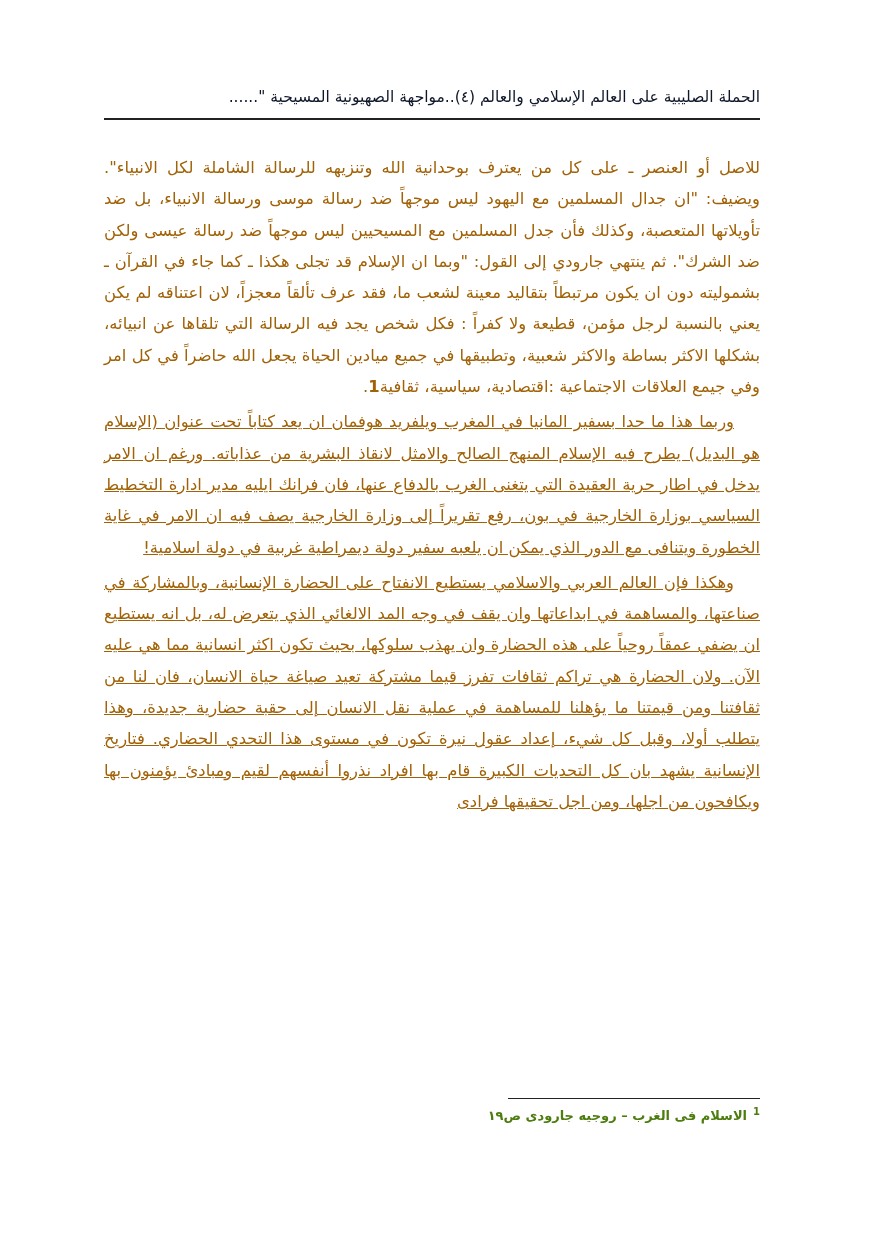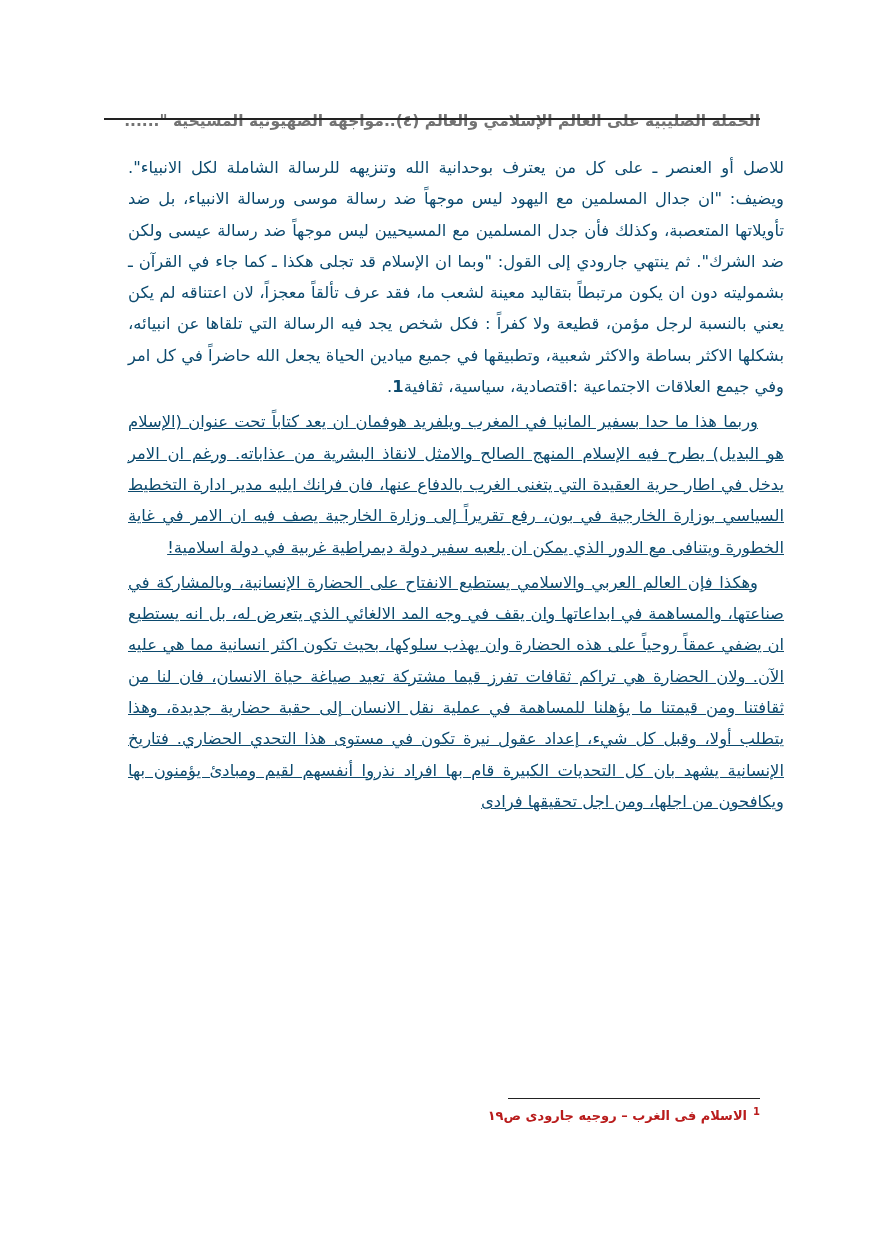--- a/index.html
+++ b/index.html
@@ -1,27 +1,27 @@
 <!DOCTYPE html>
 <html><head>
 <meta charset="utf-8">
 <style>
   html, body { margin: 0; padding: 0; background: #ffffff; }
   body { width: 875px; height: 1240px; position: relative; overflow: hidden; font-family: "DejaVu Sans", sans-serif; color: #111; }
   .page { position: absolute; left: 0; top: 0; width: 875px; height: 1240px; background: #fff; }
-  .header { position: absolute; left: 104px; top: 88px; width: 656px; height: 24px; direction: rtl; font-family: "DejaVu Sans", sans-serif; font-weight: bold; font-size: 15.5px; white-space: nowrap; overflow: hidden; color: #737373; margin-top: 24px; }
+  .header { position: absolute; left: 104px; top: 88px; width: 656px; height: 24px; direction: rtl; font-family: "DejaVu Sans", sans-serif; font-weight: normal; font-size: 15.5px; white-space: nowrap; overflow: hidden; color: #0f172a; }
   .header .pn { margin-right: 0; }
   .header-rule { position: absolute; left: 104px; top: 118px; width: 656px; height: 0; border-top: 2px solid #222; }
-  .body-text { position: absolute; left: 104px; top: 152px; width: 656px; direction: rtl; text-align: justify; text-align-last: right; font-size: 16.4px; line-height: 31.3px; color: #0c4a6e; margin-left: 24px; }
+  .body-text { position: absolute; left: 104px; top: 152px; width: 656px; direction: rtl; text-align: justify; text-align-last: right; font-size: 16.4px; line-height: 31.3px; color: #a16207; }
   .body-text p { margin: 0; }
   .body-text p.indent { text-indent: 26px; text-decoration: underline; }
   .body-text p.gap { margin-top: 4px; }
   .fn-ref { font-weight: bold; }
   .fn-rule { position: absolute; left: 508px; top: 1098px; width: 252px; border-top: 1.5px solid #222; }
-  .footnote { position: absolute; left: 300px; top: 1106px; width: 460px; direction: rtl; text-align: right; font-size: 13px; font-weight: bold; color: #b91c1c; font-family: "DejaVu Sans", sans-serif; }
+  .footnote { position: absolute; left: 300px; top: 1106px; width: 460px; direction: rtl; text-align: right; font-size: 13px; font-weight: bold; color: #4d7c0f; font-family: "DejaVu Sans", sans-serif; }
   .footnote sup { font-size: 10px; font-weight: bold; margin-left: 6px; }
 </style>
 </head>
 <body>
 
 <div class="page">
   <div class="header">
     <span>الحملة الصليبية على العالم الإسلامي والعالم (٤)..مواجهة الصهيونية المسيحية "......</span>
     <span class="pn">&nbsp;&nbsp;&nbsp;</span>
   </div>

